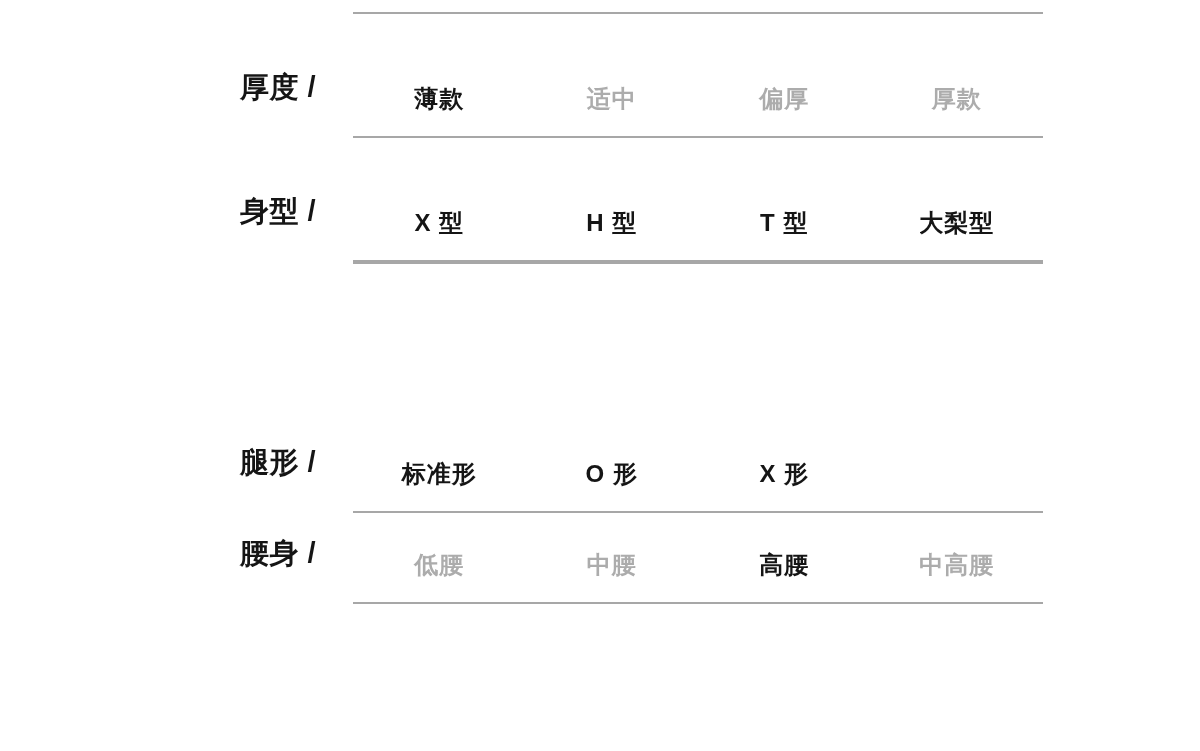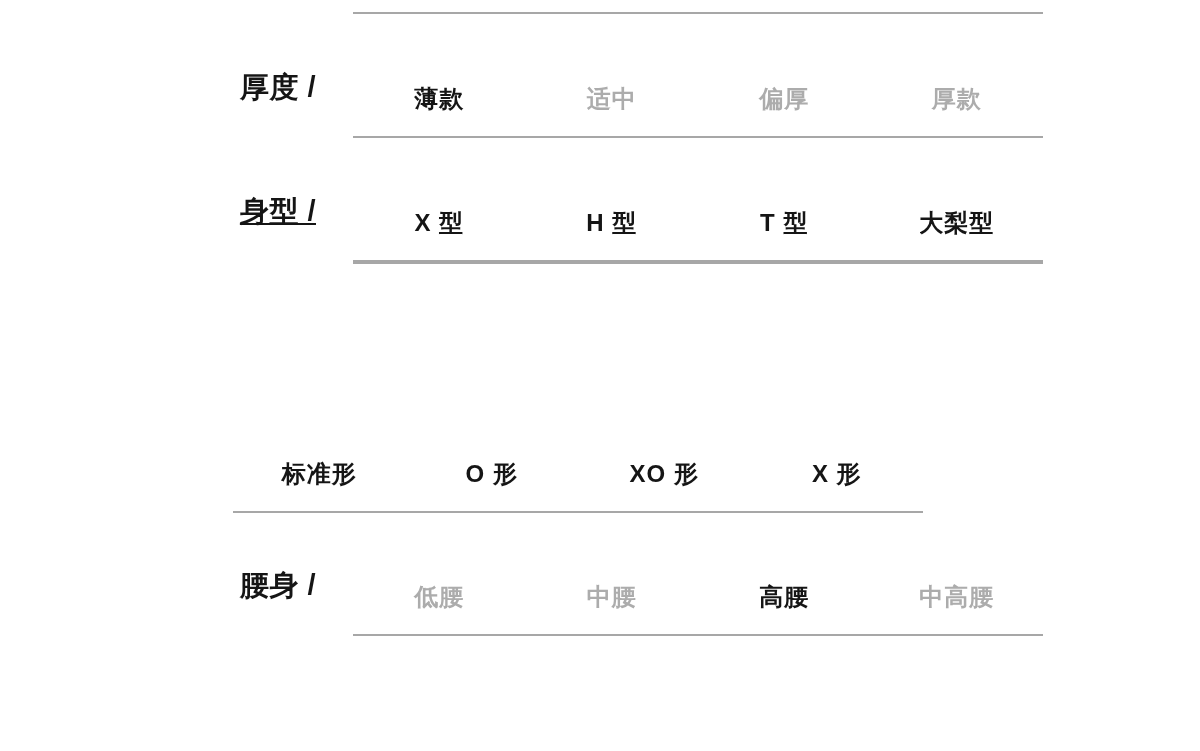--- a/index.html
+++ b/index.html
@@ -83,27 +83,27 @@
     width: 100%;
     height: 2px;
     background: #a7a7a7;
   }
 
   
   #row-partial      { left: 196px; top: -62px;  }
   #row-thickness    { left: 196px; top: 62px;   }
   #row-bodyshape    { left: 196px; top: 186px;  }
   #row-legshape     { left: 196px; top: 437px;  }
-  #row-waist        { left: 196px; top: 560px;  }
+  #row-waist        { left: 196px; top: 528px;  }
 
   
   #row-partial .attr-label { visibility: hidden; }
 
   .label-pad-thickness { padding-top: 10px; }
-  .label-pad-bodyshape { padding-top: 10px; text-decoration: underline; }
+  .label-pad-bodyshape { padding-top: 10px; }
   .label-pad-legshape  { padding-top: 10px; }
   .label-pad-waist     { padding-top: 10px; }
 </style>
 </head>
 <body>
 
 <div id="stage">
 
   <div class="attr-row" id="row-partial">
     <div class="attr-label"></div>
@@ -139,25 +139,25 @@
         <div class="opt">H 型</div>
         <div class="opt">T 型</div>
         <div class="opt">大梨型</div>
       </div>
       <div class="divider"></div>
       <div class="divider"></div>
     </div>
   </div>
 
   <div class="attr-row" id="row-legshape">
+    <div class="attr-label label-pad-legshape">腿形 /</div>
     <div class="attr-body">
       <div class="opt-line cols4">
         <div class="opt">标准形</div>
         <div class="opt">O 形</div>
-        <div class="opt">XO 形</div>
         <div class="opt">X 形</div>
       </div>
       <div class="divider"></div>
     </div>
   </div>
 
   <div class="attr-row" id="row-waist">
     <div class="attr-label label-pad-waist">腰身 /</div>
     <div class="attr-body">
       <div class="opt-line cols4">

